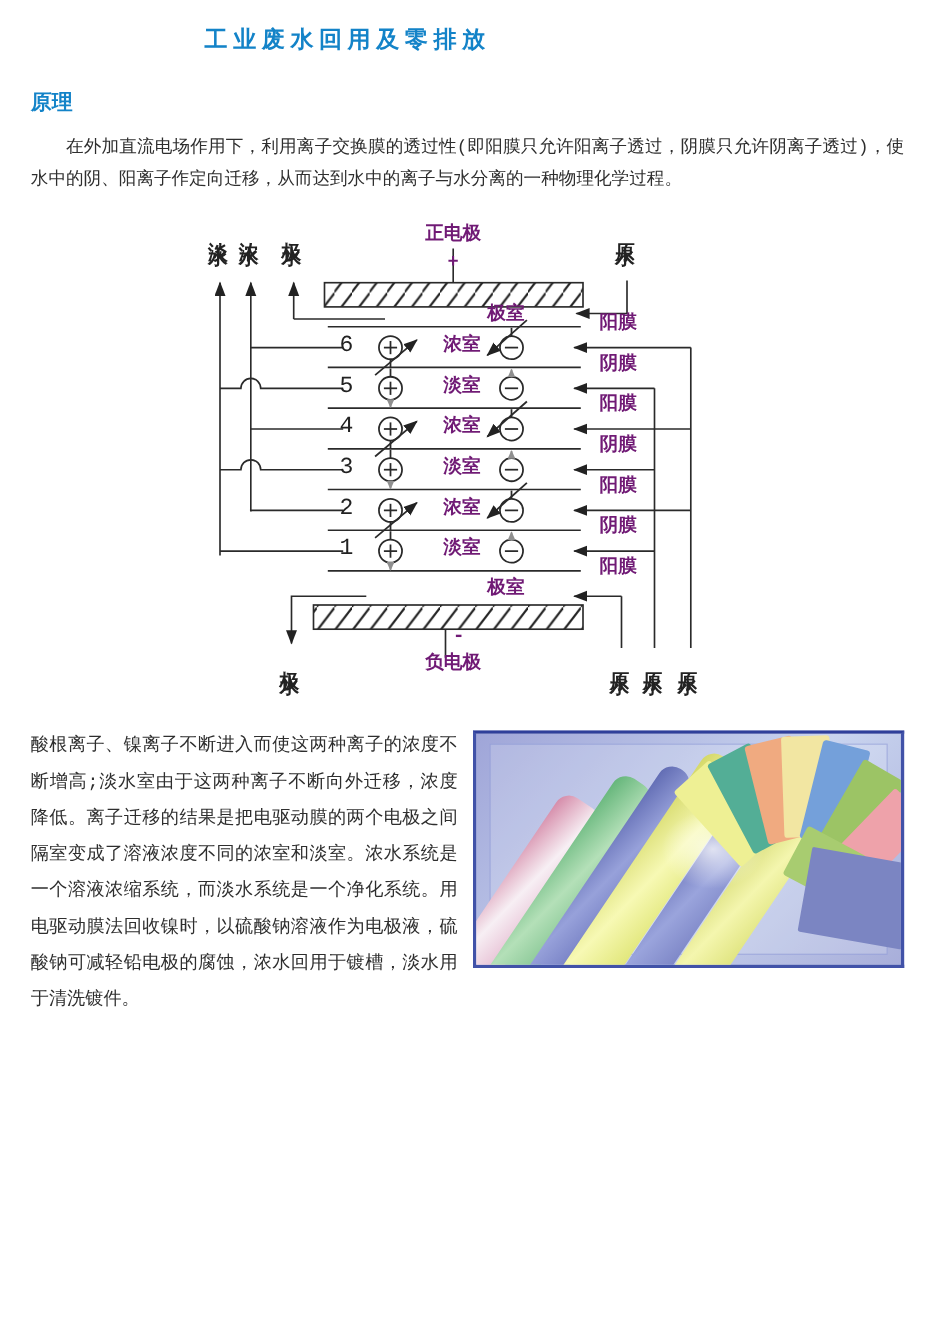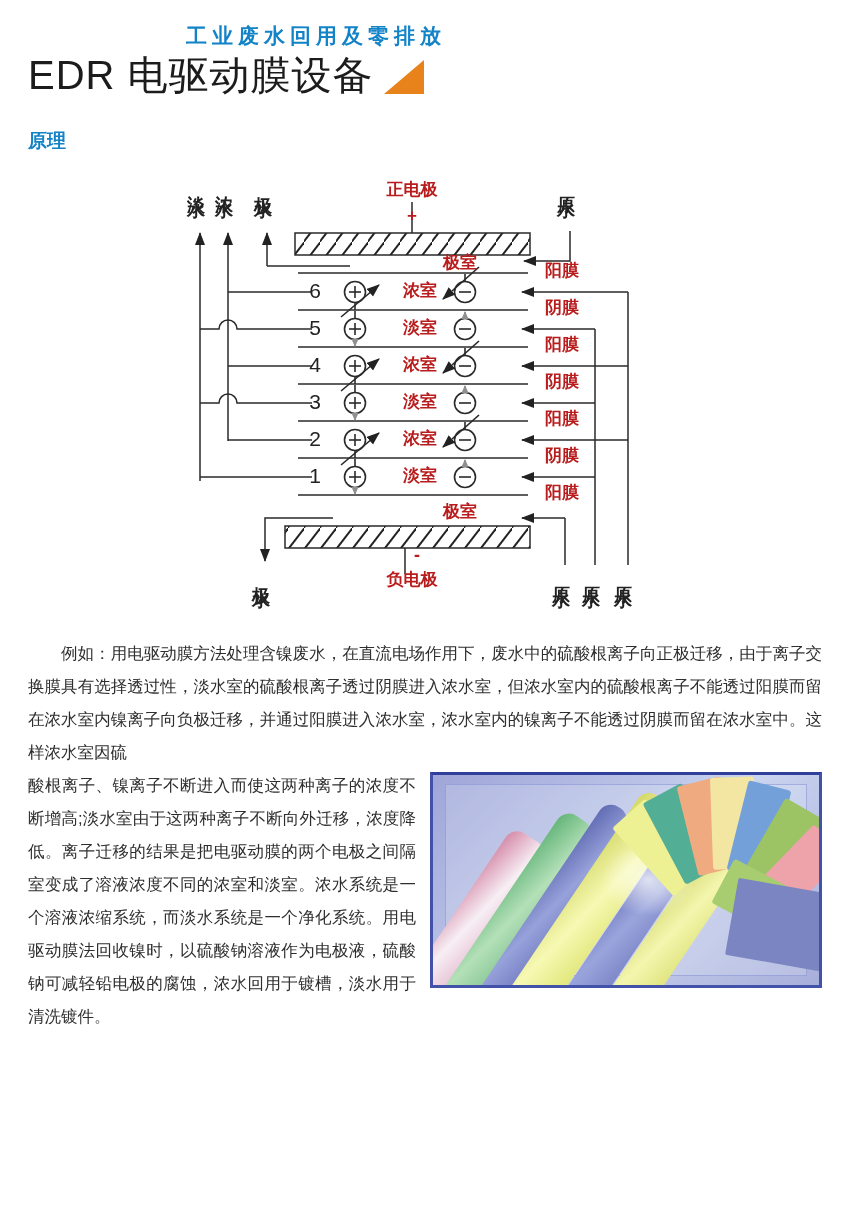--- a/index.html
+++ b/index.html
@@ -1,29 +1,29 @@
 <!DOCTYPE html>
 <html><head>
 <meta charset="utf-8">
 <style>
   html,body{margin:0;padding:0;background:#ffffff;}
   .page{position:relative;width:850px;height:1068px;background:#fff;overflow:hidden;
-        font-family:Liberation Sans, sans-serif;color:#2d2d2d;}
+        font-family:Liberation Mono, monospace;color:#2d2d2d;}
   
   .subtitle{margin:22px 0 0 186px;font-size:21px;font-weight:bold;color:#1383c8;letter-spacing:5px;}
   .titlerow{display:flex;align-items:flex-end;margin:2px 0 0 28px;}
   .title{font-size:40px;font-weight:500;color:#1c1c1c;letter-spacing:1px;line-height:46px;}
   .tri{width:0;height:0;border-left:40px solid transparent;border-bottom:34px solid #e8831c;margin:0 0 4px 10px;}
   .h-principle{margin:30px 0 0 28px;font-size:19px;font-weight:bold;color:#1383c8;}
   
   .para{margin:14px 28px 0 28px;font-size:16px;line-height:29px;text-align:justify;text-indent:2em;color:#2e2e2e;}
   
   .diagram{position:relative;width:850px;height:445px;margin-top:22px;}
   .diagram svg{position:absolute;left:0;top:0;}
-  .dlabel{position:absolute;font-size:17px;font-weight:bold;color:#b91c1c;text-align:center;line-height:20px;white-space:nowrap;}
+  .dlabel{position:absolute;font-size:17px;font-weight:bold;color:#701a75;text-align:center;line-height:20px;white-space:nowrap;}
   .vlabel{position:absolute;writing-mode:vertical-rl;text-orientation:upright;font-size:18px;font-weight:bold;
           color:#222;letter-spacing:3px;line-height:20px;}
   .num{position:absolute;font-size:21px;font-weight:500;color:#222;text-align:center;}
   .caption{width:830px;text-align:center;font-size:20px;font-weight:bold;color:#1b8fd8;margin-top:2px;}
   
   .example{margin:16px 28px 0 28px;font-size:16.5px;line-height:33px;color:#2e2e2e;}
   .ex-intro{text-align:justify;text-indent:2em;}
   .ex-row{display:flex;gap:14px;align-items:flex-start;}
   .ex-rest{width:420px;text-align:justify;}
   
@@ -50,27 +50,24 @@
   .s9{left:292px;top:110px;width:96px;height:78px;background:#7b85c2;transform:rotate(10deg);border-radius:2px;}
   .glint{position:absolute;left:150px;top:55px;width:130px;height:100px;
          background:radial-gradient(closest-side,rgba(255,255,255,.75),rgba(255,255,255,0) 72%);}
 </style>
 </head>
 <body>
 
 <div class="page">
 
   <div class="subtitle">工业废水回用及零排放</div>
-  <div class="titlerow">
-    <div class="title">EDR 电驱动膜设备</div>
-    <div class="tri"></div>
-  </div>
 
   <div class="h-principle">原理</div>
 
+  <div class="para">在外加直流电场作用下，利用离子交换膜的透过性(即阳膜只允许阳离子透过，阴膜只允许阴离子透过)，使水中的阴、阳离子作定向迁移，从而达到水中的离子与水分离的一种物理化学过程。</div>
 
   <div class="diagram">
     <svg width="850" height="445" viewBox="0 0 850 445">
       <defs>
         <pattern id="hx" width="16" height="22" patternUnits="userSpaceOnUse">
           <path d="M-2,24 L18,-2" stroke="#222" stroke-width="2" fill="none"></path>
         </pattern>
         <marker id="ab" markerUnits="userSpaceOnUse" markerWidth="14" markerHeight="12" refX="12" refY="5" orient="auto">
           <path d="M0,0 L13,5 L0,10 z" fill="#222"></path>
         </marker>
@@ -254,21 +251,20 @@
     <div class="dlabel" style="left:372px;top:394px;width:80px;">负电极</div>
 
     <div class="vlabel" style="left:251px;top:396px;">极水</div>
     <div class="vlabel" style="left:551px;top:396px;">原水</div>
     <div class="vlabel" style="left:581px;top:396px;">原水</div>
     <div class="vlabel" style="left:613px;top:396px;">原水</div>
   </div>
 
 
   <div class="example">
-    <div class="ex-intro">例如：用电驱动膜方法处理含镍废水，在直流电场作用下，废水中的硫酸根离子向正极迁移，由于离子交换膜具有选择透过性，淡水室的硫酸根离子透过阴膜进入浓水室，但浓水室内的硫酸根离子不能透过阳膜而留在浓水室内镍离子向负极迁移，并通过阳膜进入浓水室，浓水室内的镍离子不能透过阴膜而留在浓水室中。这样浓水室因硫</div>
     <div class="ex-row">
       <div class="ex-rest">酸根离子、镍离子不断进入而使这两种离子的浓度不断增高;淡水室由于这两种离子不断向外迁移，浓度降低。离子迁移的结果是把电驱动膜的两个电极之间隔室变成了溶液浓度不同的浓室和淡室。浓水系统是一个溶液浓缩系统，而淡水系统是一个净化系统。用电驱动膜法回收镍时，以硫酸钠溶液作为电极液，硫酸钠可减轻铅电极的腐蚀，浓水回用于镀槽，淡水用于清洗镀件。</div>
       <div class="photo">
         <div class="inner"></div>
         <div class="roll pink"></div>
         <div class="roll green"></div>
         <div class="roll violet"></div>
         <div class="roll yellow"></div>
         <div class="roll violet2"></div>
         <div class="roll yellow2"></div>

